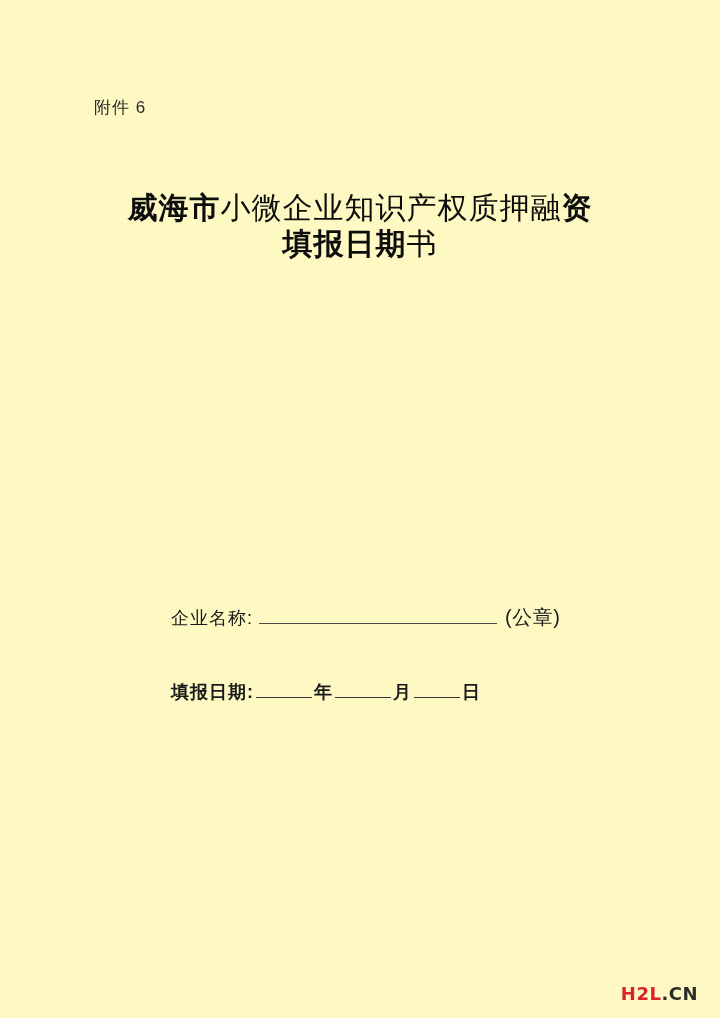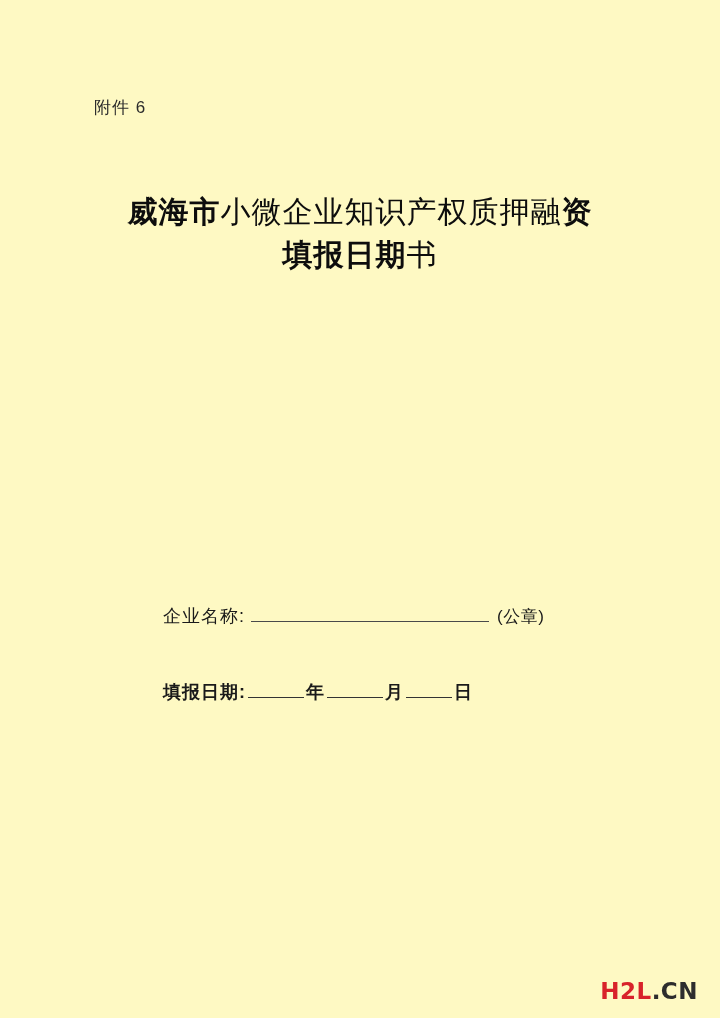--- a/index.html
+++ b/index.html
@@ -34,21 +34,21 @@
     color: #2b2b2b;
     font-family: "Liberation Sans", sans-serif;
   }
 
   .doc-title {
     position: absolute;
     left: 100px;
     top: 190px;
     width: 520px;
     text-align: center;
-    line-height: 43px;
+    line-height: 36px;
   }
 
   .title-line {
     display: block;
     font-size: 30px;
     letter-spacing: 1px;
     color: #0d0d0d;
   }
 
   .title-bold {
@@ -56,21 +56,21 @@
     font-weight: bold;
   }
 
   .title-regular {
     font-family: "Liberation Sans", sans-serif;
     font-weight: normal;
   }
 
   .field-block {
     position: absolute;
-    left: 0;
+    left: 8px;
     width: 604px;
   }
 
   .field-company {
     top: 604px;
   }
 
   .field-date {
     top: 680px;
     font-weight: bold;
@@ -93,21 +93,21 @@
     display: inline-block;
     width: 238px;
     border-bottom: 1px solid #4a4a4a;
     height: 16px;
     margin: 0 8px 0 6px;
   }
 
   .seal-note {
     white-space: nowrap;
     letter-spacing: 0.5px;
-    font-size: 17px;
+    font-size: 20px;
   }
 
   .blank-short {
     display: inline-block;
     width: 56px;
     border-bottom: 1.6px solid #333333;
     height: 15px;
     margin: 0 2px;
   }
 
@@ -117,21 +117,21 @@
 
   .unit {
     font-size: 18px;
     letter-spacing: 1px;
   }
 
   .watermark {
     position: absolute;
     right: 22px;
     bottom: 14px;
-    font-size: 23px;
+    font-size: 18px;
     font-weight: bold;
     font-family: "DejaVu Sans", sans-serif;
     letter-spacing: 0.5px;
   }
   .wm-red { color: #d8232a; }
   .wm-dark { color: #2d2d2d; }
 </style>
 </head>
 <body>
 

